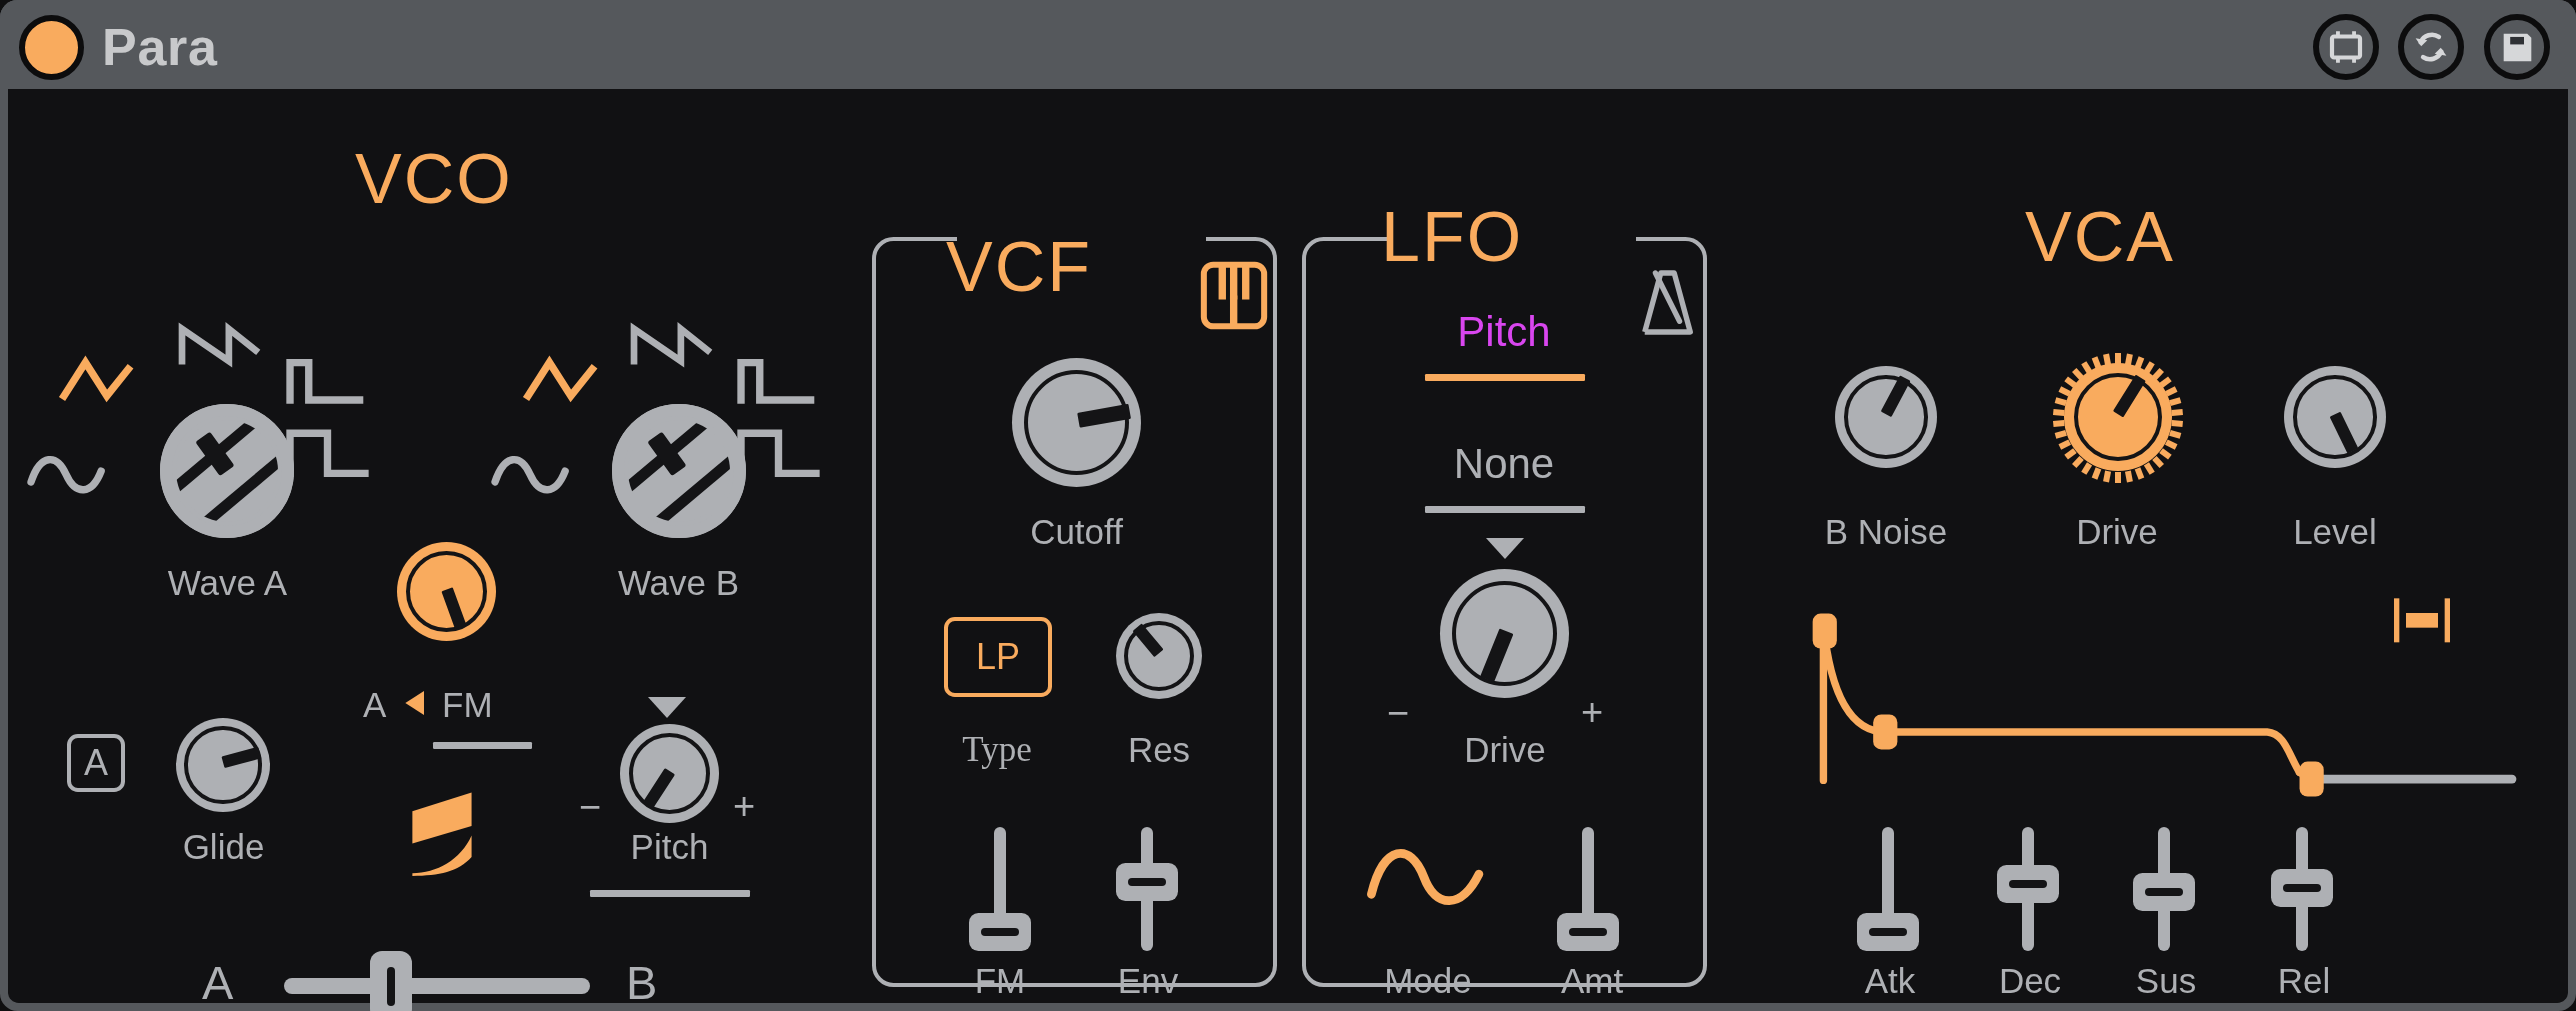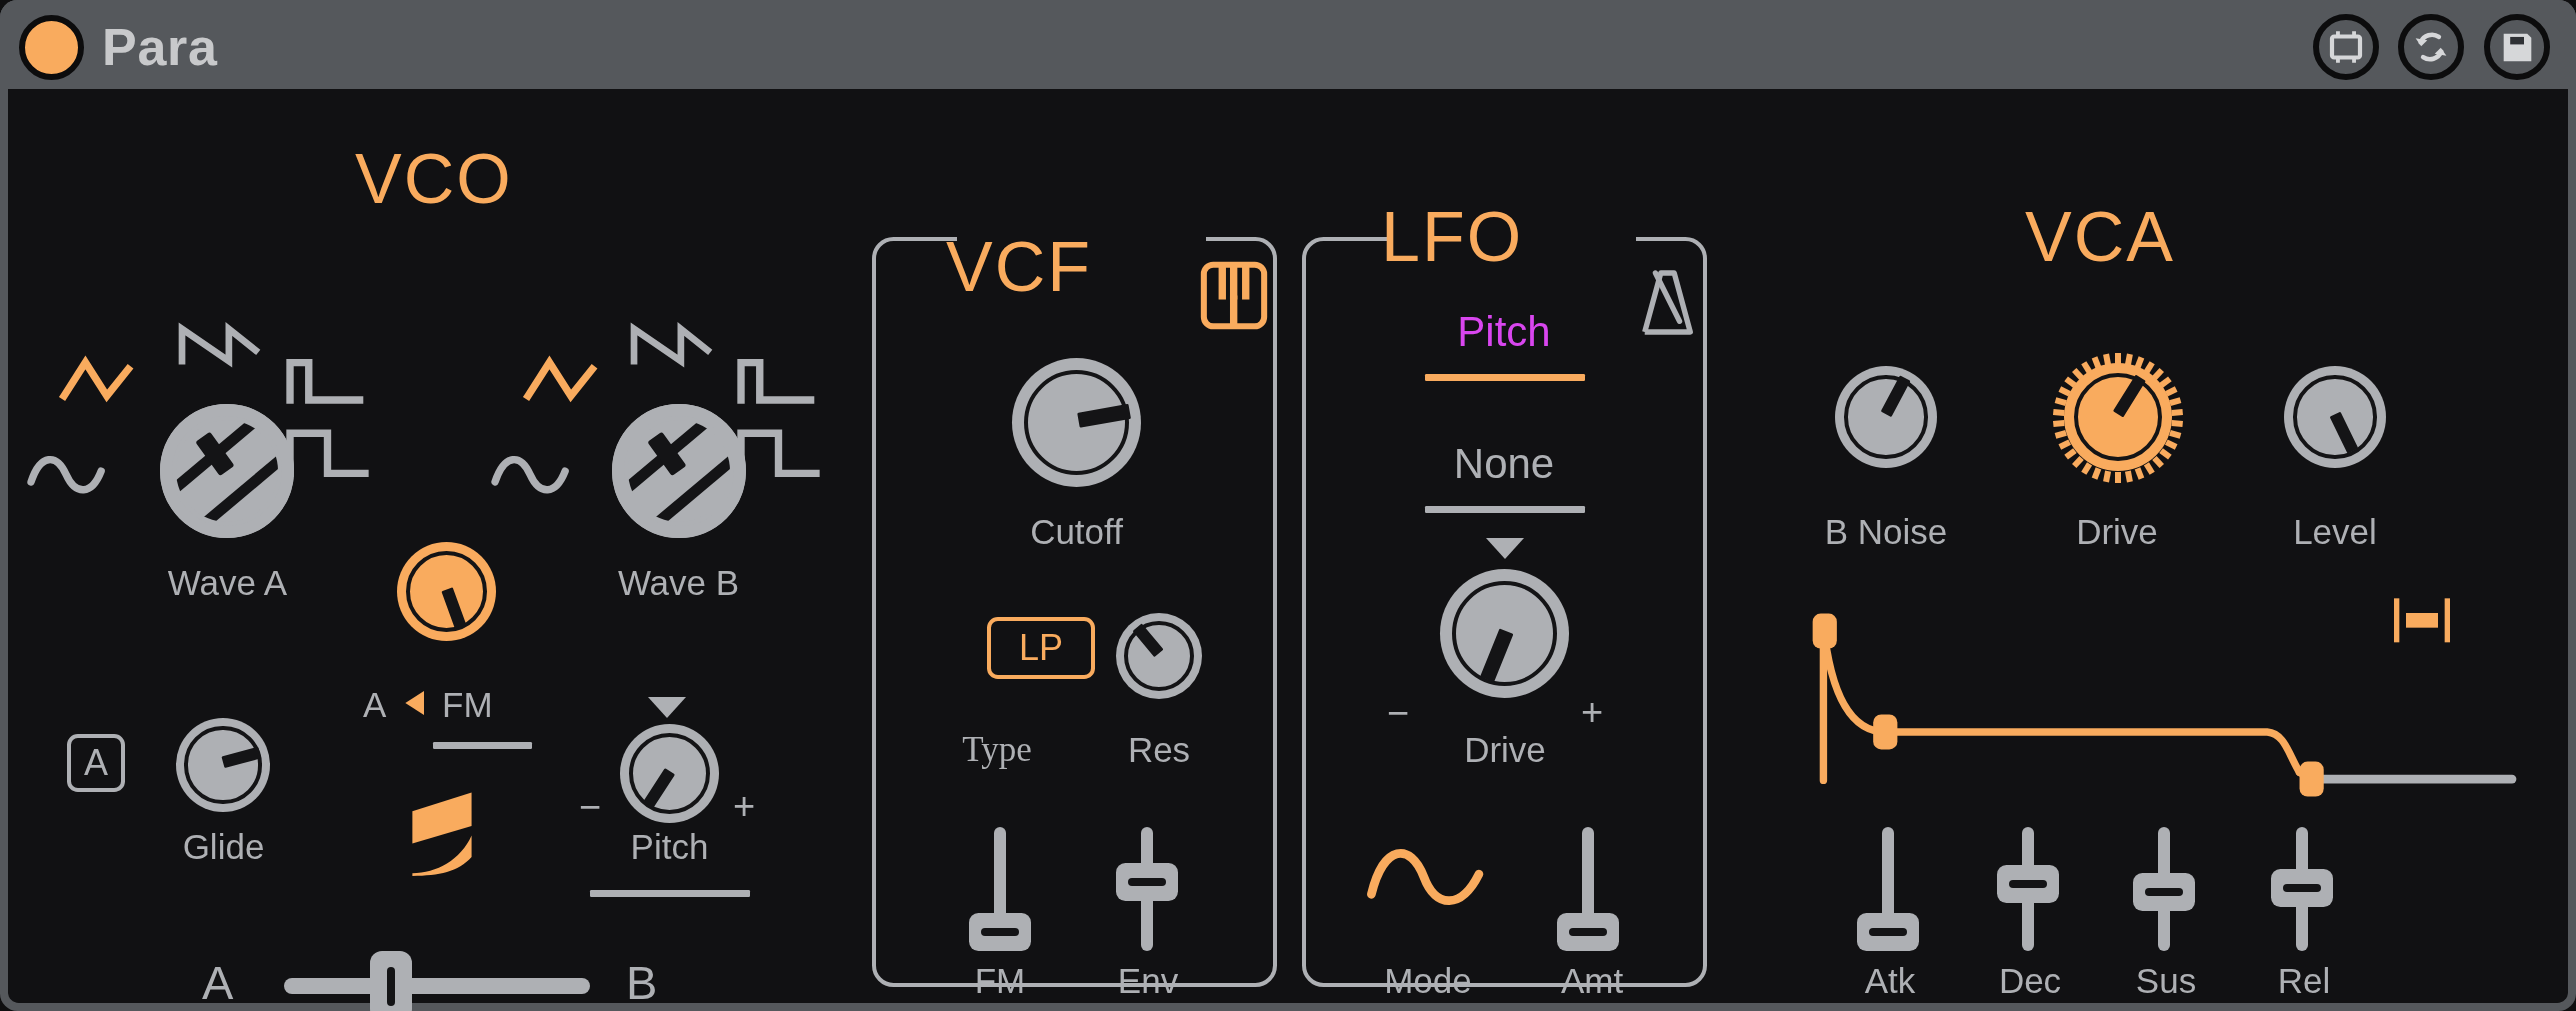--- a/index.html
+++ b/index.html
@@ -411,21 +411,21 @@
         <rect x="43" y="50" width="11" height="46" fill="#f9ab5e"></rect>
       </svg>
     </span>
 
     <div class="knob big" style="left:1004px; top:269px; width:129px; height:129px;">
       <div class="face"></div>
       <div class="ptr" style="transform:translateY(-2.7px) rotate(-100deg);"></div>
     </div>
     <div class="lbl" style="left:971px; top:424px; width:195px;">Cutoff</div>
 
-    <div class="badge orange" style="left:936px; top:528px; width:108px; height:62px;margin-left:43px;">LP</div>
+    <div class="badge orange" style="left:936px; top:528px; width:108px; height:80px;">LP</div>
     <div class="lbl" style="left:922px; top:642px; width:134px;font-family:Liberation Serif, serif;">Type</div>
 
     <div class="knob" style="left:1108px; top:524px; width:86px; height:86px;">
       <div class="face"></div>
       <div class="ptr" style="transform:translateY(-2.7px) rotate(140deg);"></div>
     </div>
     <div class="lbl" style="left:1084px; top:642px; width:134px;">Res</div>
 
     <div class="vsl" style="left:955px; top:738px; width:74px; height:124px;">
       <div class="track"></div>

